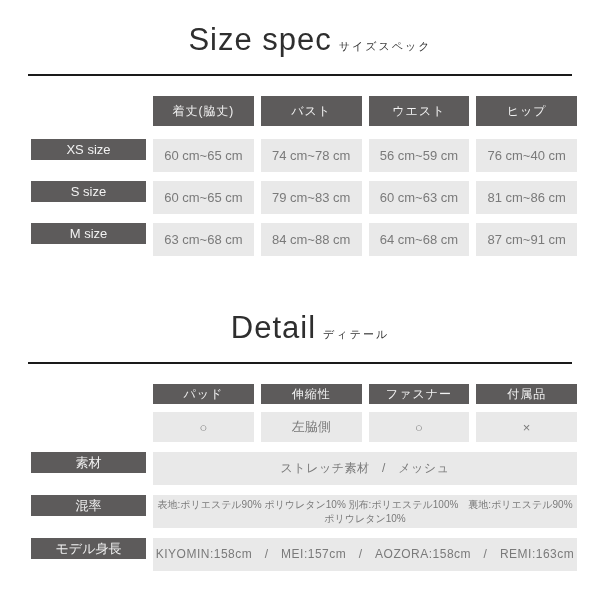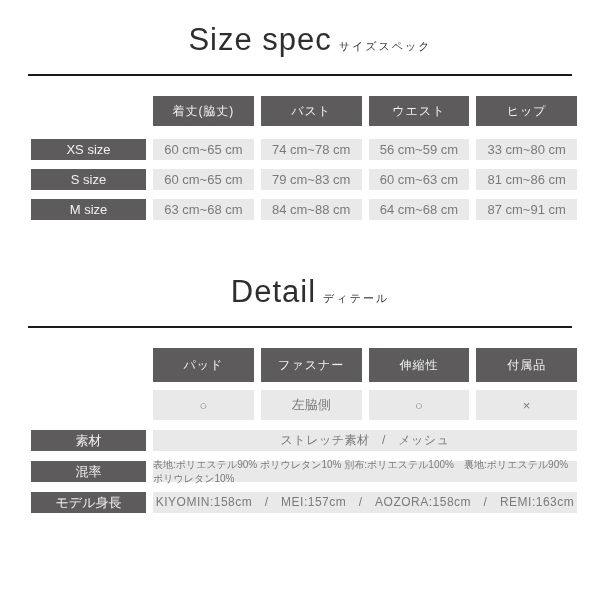--- a/index.html
+++ b/index.html
@@ -47,48 +47,49 @@
     margin: 20px 0 0 31px;
   }
   .row { display: flex; gap: 7px; margin-bottom: 9px; }
   .row.header-row { margin-bottom: 13px; }
   .row:last-child { margin-bottom: 4px; }
 
   .cell {
     display: flex;
     align-items: center;
     justify-content: center;
+    text-align: center;
   }
   .label-spacer { width: 115px; flex: 0 0 115px; }
   .head-cell {
     flex: 1 1 0;
     height: 30px;
     background: var(--header_bg, #5d5b5b);
     color: var(--header_text, #f2f2f2);
     font-size: 12px;
     letter-spacing: 1px;
   }
   .label-cell {
     width: 115px; flex: 0 0 115px;
     height: 21px;
     background: var(--header_bg, #5d5b5b);
     color: var(--header_text, #f2f2f2);
     font-size: 13px;
   }
   .value-cell {
     flex: 1 1 0;
-    height: 21px;
+    height: 33px;
     background: var(--cell_bg, #e9e9e9);
     color: var(--cell_text, #7a7a7a);
     font-size: 13px;
   }
 
   
   .detail-table { margin-top: 20px; }
-  .detail-table .head-cell { height: 34px; }
+  .detail-table .head-cell { height: 20px; }
   .detail-table .row.header-row { margin-bottom: 8px; }
   .detail-table .row.symbol-row { margin-bottom: 10px; }
   .detail-table .row.symbol-row .value-cell { height: 30px; }
   .detail-table .row.info-row { margin-bottom: 10px; }
   .detail-table .row.info-row:last-child { margin-bottom: 0; }
   .wide-value { font-size: 12px; letter-spacing: 0.5px; }
   .wide-value.small { font-size: 10px; letter-spacing: 0; }
 </style>
 </head>
 <body>
@@ -108,21 +109,21 @@
         <div class="cell head-cell">バスト</div>
         <div class="cell head-cell">ウエスト</div>
         <div class="cell head-cell">ヒップ</div>
       </div>
 
       <div class="row">
         <div class="cell label-cell">XS size</div>
         <div class="cell value-cell">60 cm~65 cm</div>
         <div class="cell value-cell">74 cm~78 cm</div>
         <div class="cell value-cell">56 cm~59 cm</div>
-        <div class="cell value-cell">33 cm~80 cm</div>
+        <div class="cell value-cell">76 cm~40 cm</div>
       </div>
 
       <div class="row">
         <div class="cell label-cell">S size</div>
         <div class="cell value-cell">60 cm~65 cm</div>
         <div class="cell value-cell">79 cm~83 cm</div>
         <div class="cell value-cell">60 cm~63 cm</div>
         <div class="cell value-cell">81 cm~86 cm</div>
       </div>
 
@@ -139,22 +140,22 @@
   <section>
     <h2 class="sec-title detail">
       <span class="en">Detail</span><span class="ja">ディテール</span>
     </h2>
     <div class="rule"></div>
 
     <div class="spec-table detail-table">
       <div class="row header-row">
         <div class="cell label-spacer"></div>
         <div class="cell head-cell">パッド</div>
+        <div class="cell head-cell">伸縮性</div>
         <div class="cell head-cell">ファスナー</div>
-        <div class="cell head-cell">伸縮性</div>
         <div class="cell head-cell">付属品</div>
       </div>
 
       <div class="row symbol-row">
         <div class="cell label-spacer"></div>
         <div class="cell value-cell">○</div>
         <div class="cell value-cell">左脇側</div>
         <div class="cell value-cell">○</div>
         <div class="cell value-cell">×</div>
       </div>

